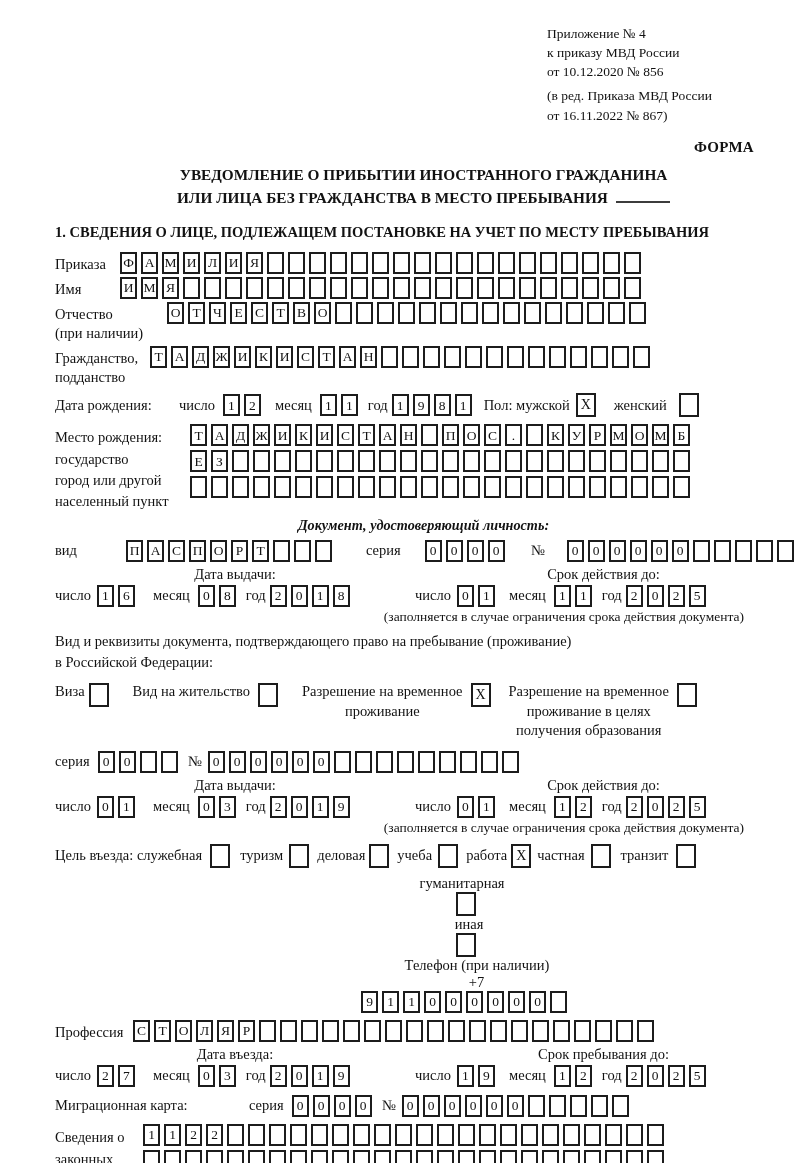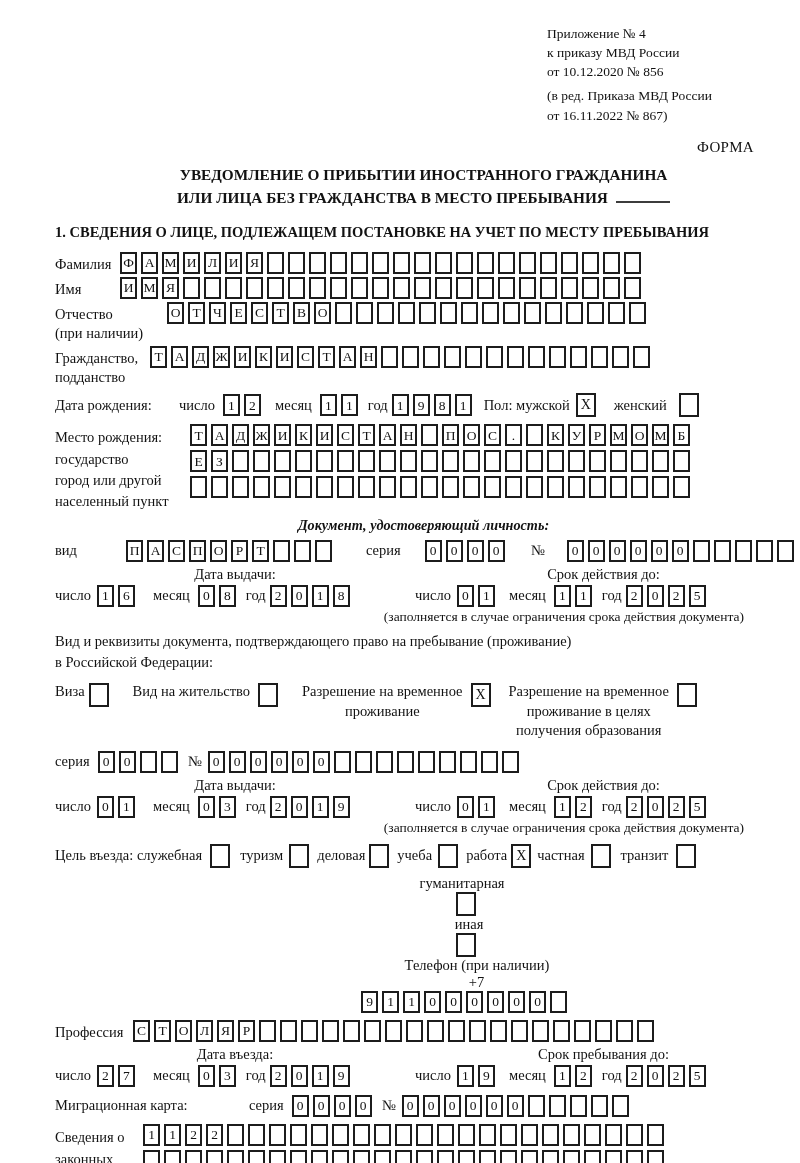--- a/index.html
+++ b/index.html
@@ -8,21 +8,21 @@
     height: 1163px;
     overflow: hidden;
     font-family: "Liberation Serif", "DejaVu Serif", serif;
     color: #121212;
   }
   .page { padding: 24px 8px 0 55px; }
 
   
   .appendix { margin-left: 492px; font-size: 13.5px; line-height: 1.42; }
   .appendix .rev { margin-top: 5px; }
-  .forma { text-align: right; padding-right: 38px; font-weight: 400; font-size: 15px; margin-top: 14px; letter-spacing: .3px; }
+  .forma { text-align: right; padding-right: 38px; font-weight: 700; font-size: 15px; margin-top: 14px; letter-spacing: .3px; }
 
   .title { text-align: center; font-weight: 700; font-size: 15.3px; line-height: 1.5; margin-top: 8px; }
   .uline { display: inline-block; width: 54px; height: 2px; background: #3c3c3c; margin-left: 8px; }
 
   .sec-head { font-weight: 700; font-size: 14.5px; margin: 14px 0 11px; }
 
   
   .cells { display: flex; flex: none; }
   .cell {
     display: inline-flex; align-items: center; justify-content: center; flex: none;
@@ -81,21 +81,21 @@
   <div class="forma">ФОРМА</div>
 
   <div class="title">
     <div>УВЕДОМЛЕНИЕ О ПРИБЫТИИ ИНОСТРАННОГО ГРАЖДАНИНА</div>
     <div><span>ИЛИ ЛИЦА БЕЗ ГРАЖДАНСТВА В МЕСТО ПРЕБЫВАНИЯ</span><span class="uline"></span></div>
   </div>
 
   <div class="sec-head">1. СВЕДЕНИЯ О ЛИЦЕ, ПОДЛЕЖАЩЕМ ПОСТАНОВКЕ НА УЧЕТ ПО МЕСТУ ПРЕБЫВАНИЯ</div>
 
   <div class="frow">
-    <div class="lbl lblw1">Фамилия</div>
+    <div class="lbl lblw1">Приказа</div>
     <div class="cells">
         <span class="cell">Ф</span>
         <span class="cell">А</span>
         <span class="cell">М</span>
         <span class="cell">И</span>
         <span class="cell">Л</span>
         <span class="cell">И</span>
         <span class="cell">Я</span>
         <span class="cell"></span>
         <span class="cell"></span>

